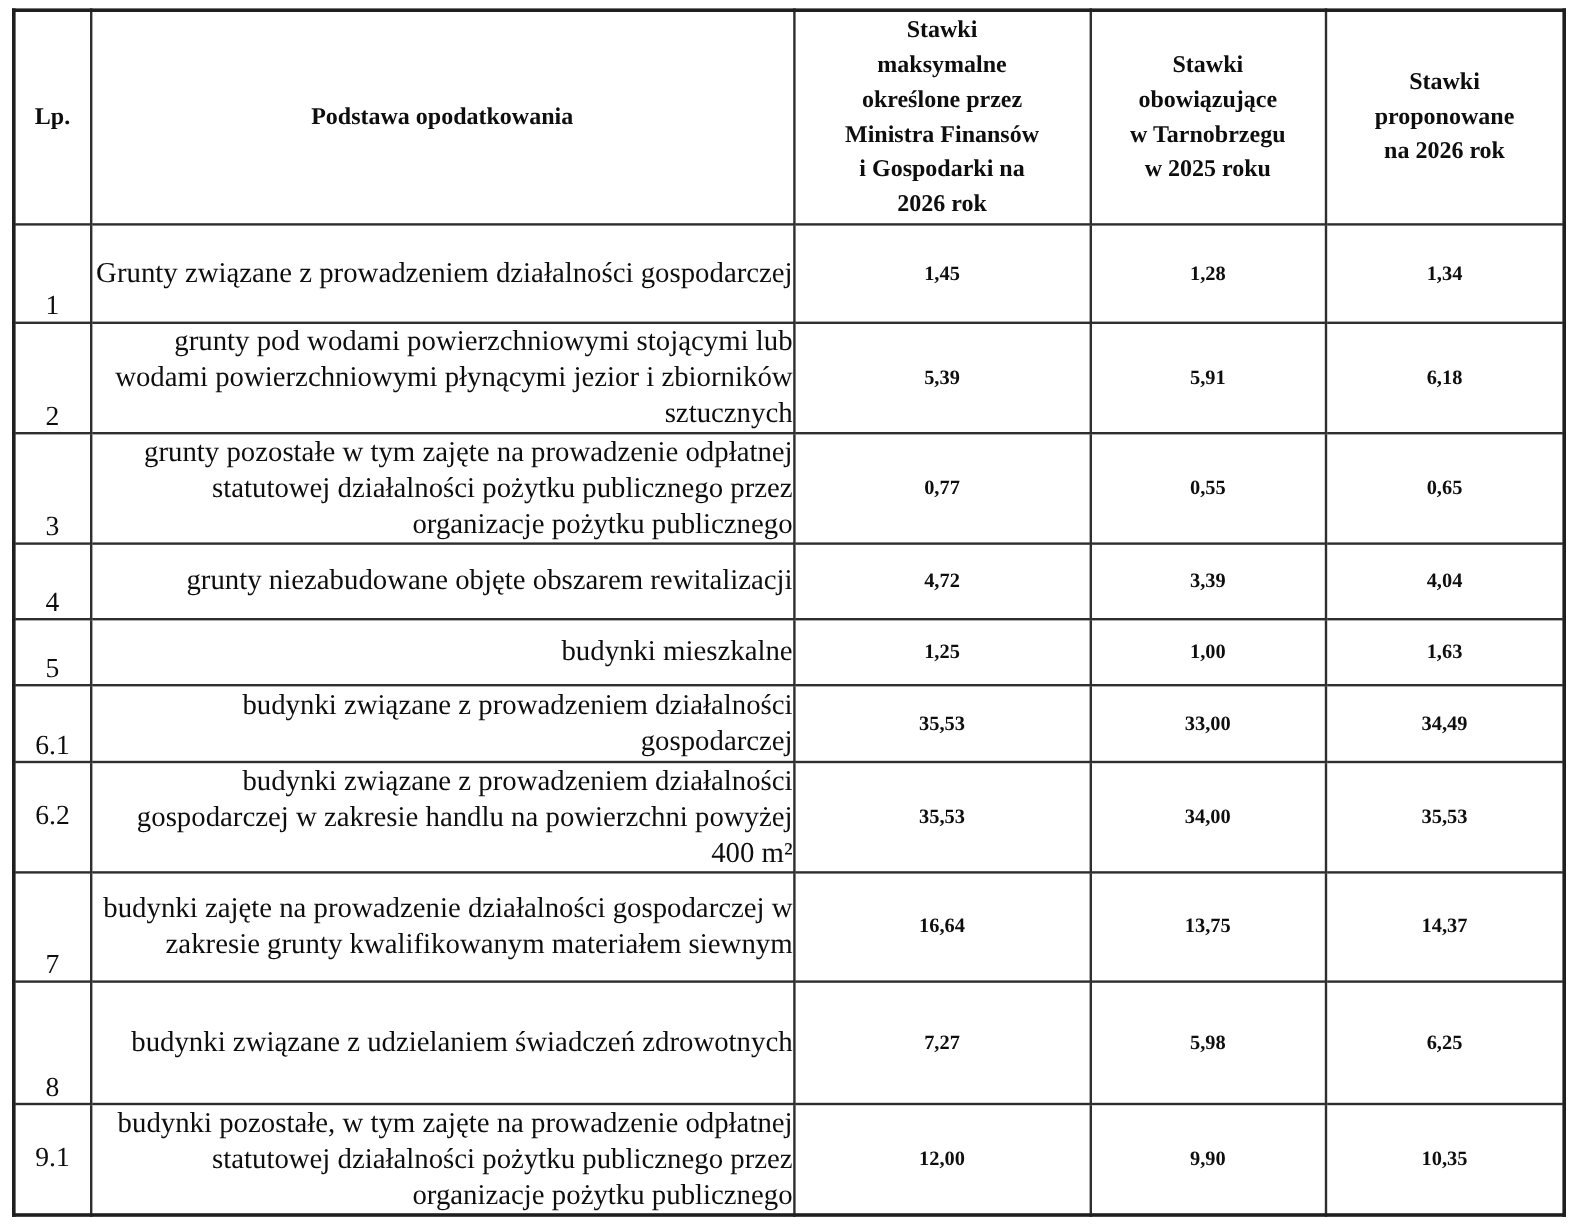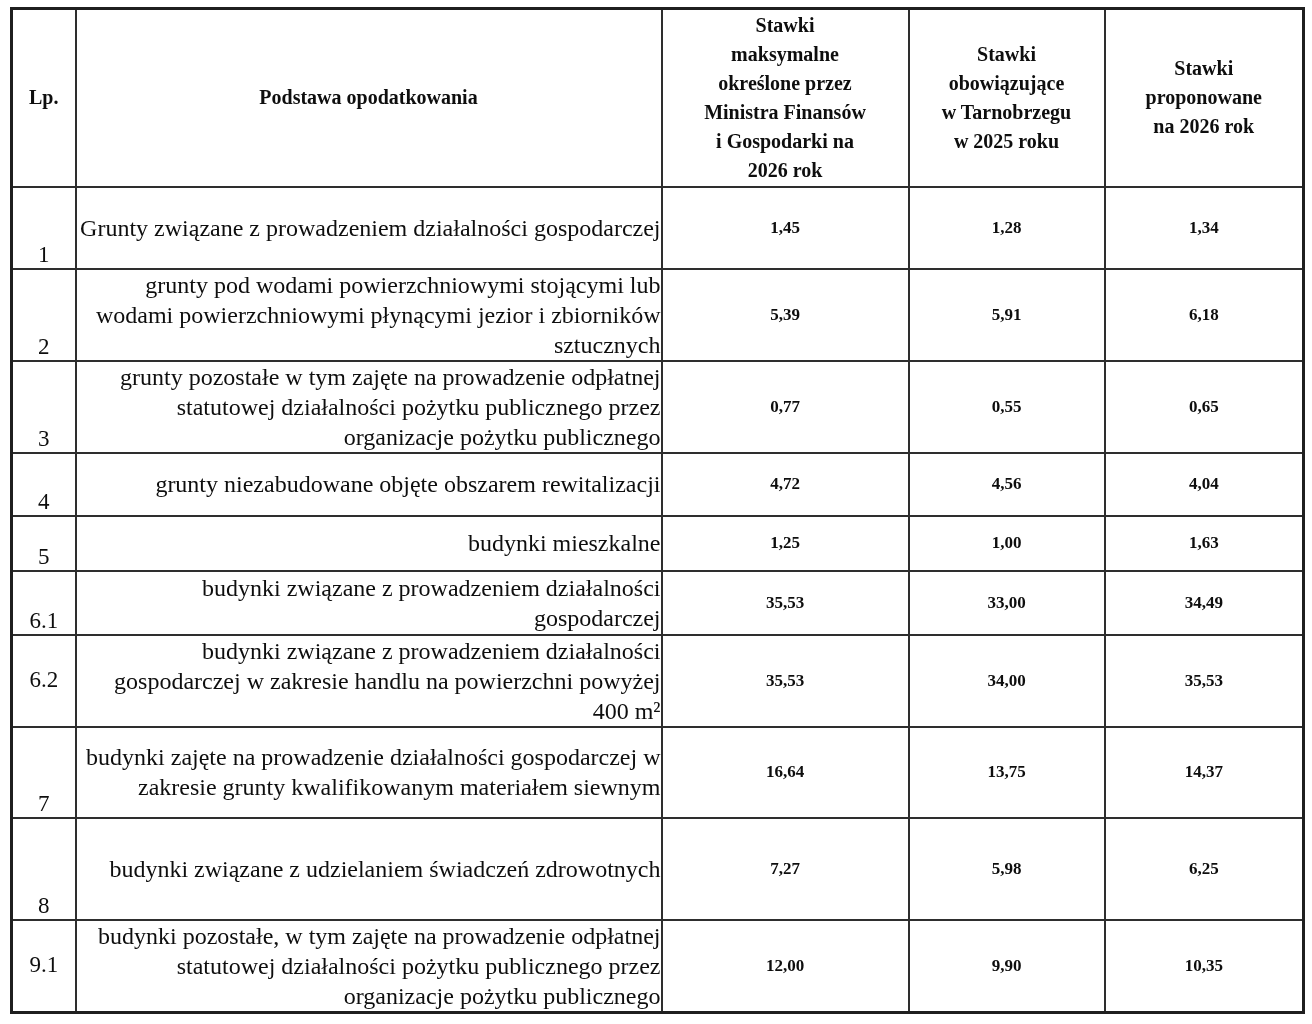--- a/index.html
+++ b/index.html
@@ -105,21 +105,21 @@
         <td class="lp">3</td>
         <td class="base">grunty pozostałe w tym zajęte na prowadzenie odpłatnej statutowej działalności pożytku publicznego przez organizacje pożytku publicznego</td>
         <td class="val">0,77</td>
         <td class="val">0,55</td>
         <td class="val">0,65</td>
       </tr>
       <tr style="height:63px">
         <td class="lp">4</td>
         <td class="base">grunty niezabudowane objęte obszarem rewitalizacji</td>
         <td class="val">4,72</td>
-        <td class="val">4,56</td>
+        <td class="val">3,39</td>
         <td class="val">4,04</td>
       </tr>
       <tr style="height:55px">
         <td class="lp">5</td>
         <td class="base">budynki mieszkalne</td>
         <td class="val">1,25</td>
         <td class="val">1,00</td>
         <td class="val">1,63</td>
       </tr>
       <tr style="height:64px">

